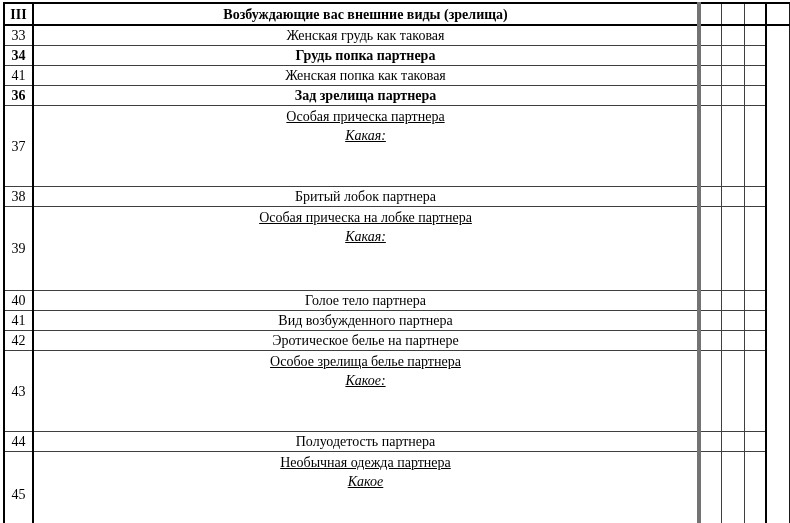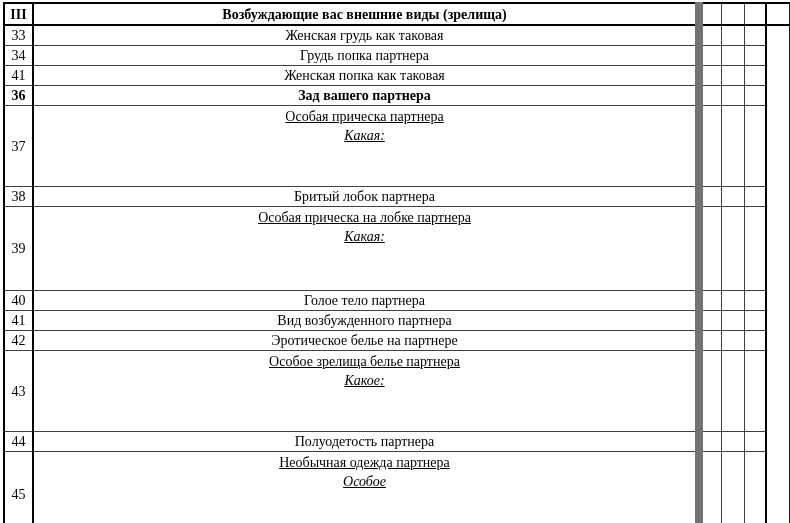--- a/index.html
+++ b/index.html
@@ -30,21 +30,21 @@
     vertical-align: middle;
     overflow: hidden;
     line-height: 19px;
   }
   .qt thead td {
     border-bottom: 2px solid #000000;
     font-weight: bold;
     height: 20px;
   }
   .qt td.c-num   { border-right: 2px solid #000000; }
-  .qt td.c-label { border-right: 8px solid #737373; }
+  .qt td.c-label { border-right: 4px solid #737373; }
   .qt td.c-notes { border-left: 2px solid #000000; border-right: 1px solid #1a1a1a; }
   .qt tr.tall td.c-label { vertical-align: top; padding-top: 1px; text-decoration: underline; }
   .sub { font-style: italic; }
 </style>
 </head>
 <body>
 
 <div class="page">
   <table class="qt">
     <colgroup>
@@ -69,42 +69,42 @@
         <tr style="height: 19px;">
           <td class="c-num">33</td>
           <td class="c-label">
             <div>Женская грудь как таковая</div>
           </td>
           <td></td>
           <td></td>
           <td></td>
           <td class="c-notes" rowspan="13"></td>
         </tr>
-        <tr style="height: 19px;">
+        <tr style="height: 19px; font-weight: bold;">
           <td class="c-num">34</td>
           <td class="c-label">
             <div>Грудь попка партнера</div>
           </td>
           <td></td>
           <td></td>
           <td></td>
         </tr>
         <tr style="height: 19px;">
           <td class="c-num">41</td>
           <td class="c-label">
             <div>Женская попка как таковая</div>
           </td>
           <td></td>
           <td></td>
           <td></td>
         </tr>
         <tr style="height: 19px; font-weight: bold;">
           <td class="c-num">36</td>
           <td class="c-label">
-            <div>Зад вашего партнера</div>
+            <div>Зад зрелища партнера</div>
           </td>
           <td></td>
           <td></td>
           <td></td>
         </tr>
         <tr class="tall" style="height: 81px;">
           <td class="c-num">37</td>
           <td class="c-label">
             <div>Особая прическа партнера</div>
             <div class="sub">Какая:</div>
@@ -175,21 +175,21 @@
             <div>Полуодетость партнера</div>
           </td>
           <td></td>
           <td></td>
           <td></td>
         </tr>
         <tr class="tall" style="height: 86px;">
           <td class="c-num">45</td>
           <td class="c-label">
             <div>Необычная одежда партнера</div>
-            <div class="sub">Особое</div>
+            <div class="sub">Какое</div>
           </td>
           <td></td>
           <td></td>
           <td></td>
         </tr>
       </tbody>
   </table>
 </div>
 
 </body></html>

